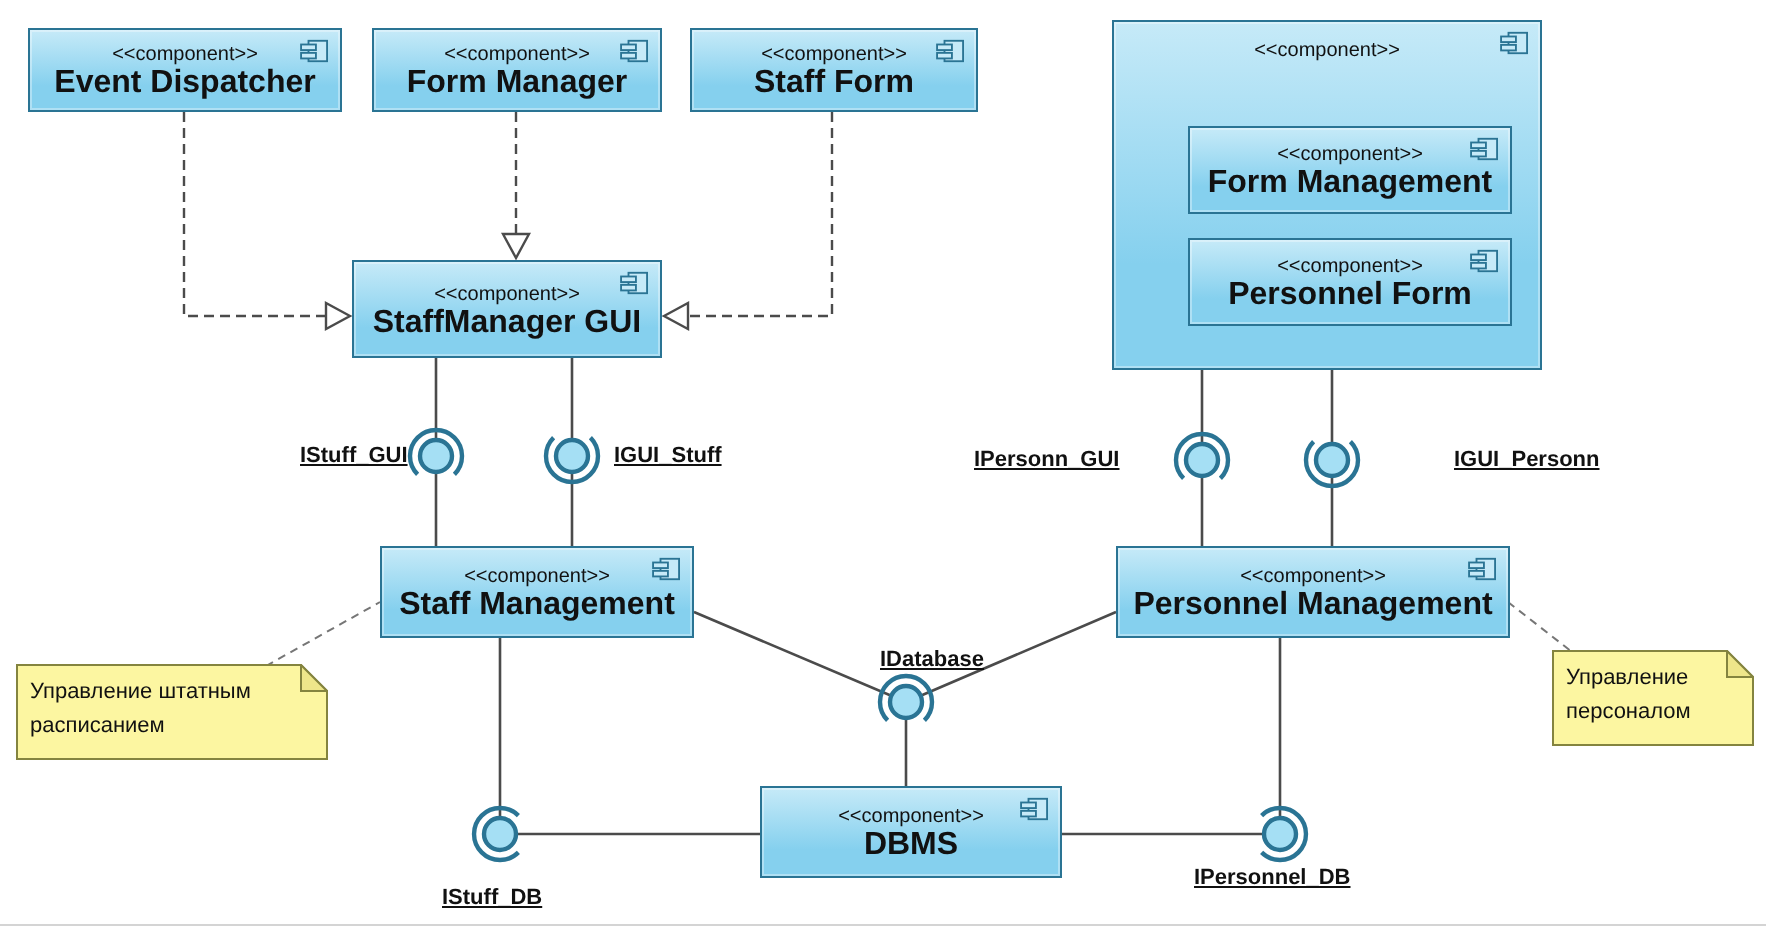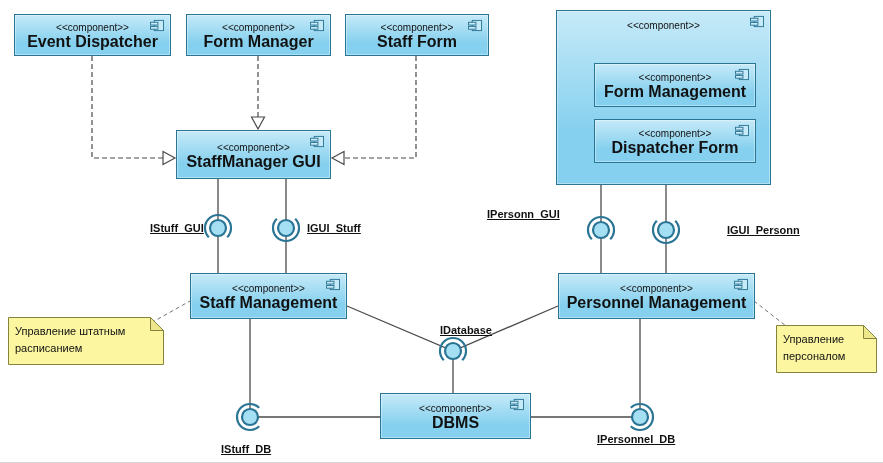--- a/index.html
+++ b/index.html
@@ -132,21 +132,21 @@
       <span class="clabel">Form Management</span>
     </div>
 
     <div class="comp" style="left:37px;top:108px;width:162px;height:44px">
       <svg class="cicon" width="15" height="13" viewBox="0 0 16 14">
         <rect class="icon-part" x="4.5" y="1.5" width="10" height="11"></rect>
           <rect class="icon-part" x="0.5" y="3.5" width="8" height="3"></rect>
           <rect class="icon-part" x="0.5" y="8" width="8" height="3"></rect>
       </svg>
       <span class="stereo">&lt;&lt;component&gt;&gt;</span>
-      <span class="clabel">Dispatcher Form</span>
+      <span class="clabel">Personnel Form</span>
     </div>
   </div>
 
   <div class="comp" style="left:176px;top:130px;width:155px;height:49px">
     <svg class="cicon" width="15" height="13" viewBox="0 0 16 14">
       <rect class="icon-part" x="4.5" y="1.5" width="10" height="11"></rect>
         <rect class="icon-part" x="0.5" y="3.5" width="8" height="3"></rect>
         <rect class="icon-part" x="0.5" y="8" width="8" height="3"></rect>
     </svg>
     <span class="stereo">&lt;&lt;component&gt;&gt;</span>
@@ -178,27 +178,27 @@
       <rect class="icon-part" x="4.5" y="1.5" width="10" height="11"></rect>
         <rect class="icon-part" x="0.5" y="3.5" width="8" height="3"></rect>
         <rect class="icon-part" x="0.5" y="8" width="8" height="3"></rect>
     </svg>
     <span class="stereo">&lt;&lt;component&gt;&gt;</span>
     <span class="clabel">DBMS</span>
   </div>
 
   <div class="iface-label" style="left:150px;top:222px">IStuff_GUI</div>
   <div class="iface-label" style="left:307px;top:222px">IGUI_Stuff</div>
-  <div class="iface-label" style="left:487px;top:208px">IPersonn_GUI</div>
+  <div class="iface-label" style="left:487px;top:224px">IPersonn_GUI</div>
   <div class="iface-label" style="left:727px;top:224px">IGUI_Personn</div>
   <div class="iface-label" style="left:436px;top:324px;width:60px;text-align:center">IDatabase</div>
   <div class="iface-label" style="left:221px;top:443px">IStuff_DB</div>
   <div class="iface-label" style="left:597px;top:433px">IPersonnel_DB</div>
 
-  <div class="note" style="left:8px;top:317px;width:179px;height:48px">
+  <div class="note" style="left:8px;top:332px;width:179px;height:48px">
     <svg class="note-svg" width="156" height="48">
       <polygon class="note-body" points="0.5,0.5 142.5,0.5 155.5,13.5 155.5,47.5 0.5,47.5"></polygon>
       <polygon class="note-fold" points="142.5,0.5 155.5,13.5 142.5,13.5"></polygon>
     </svg>
     <div class="note-text">Управление штатным расписанием</div>
   </div>
 
   <div class="note" style="left:776px;top:325px;width:92px;height:48px">
     <svg class="note-svg" width="101" height="48">
       <polygon class="note-body" points="0.5,0.5 87.5,0.5 100.5,13.5 100.5,47.5 0.5,47.5"></polygon>

